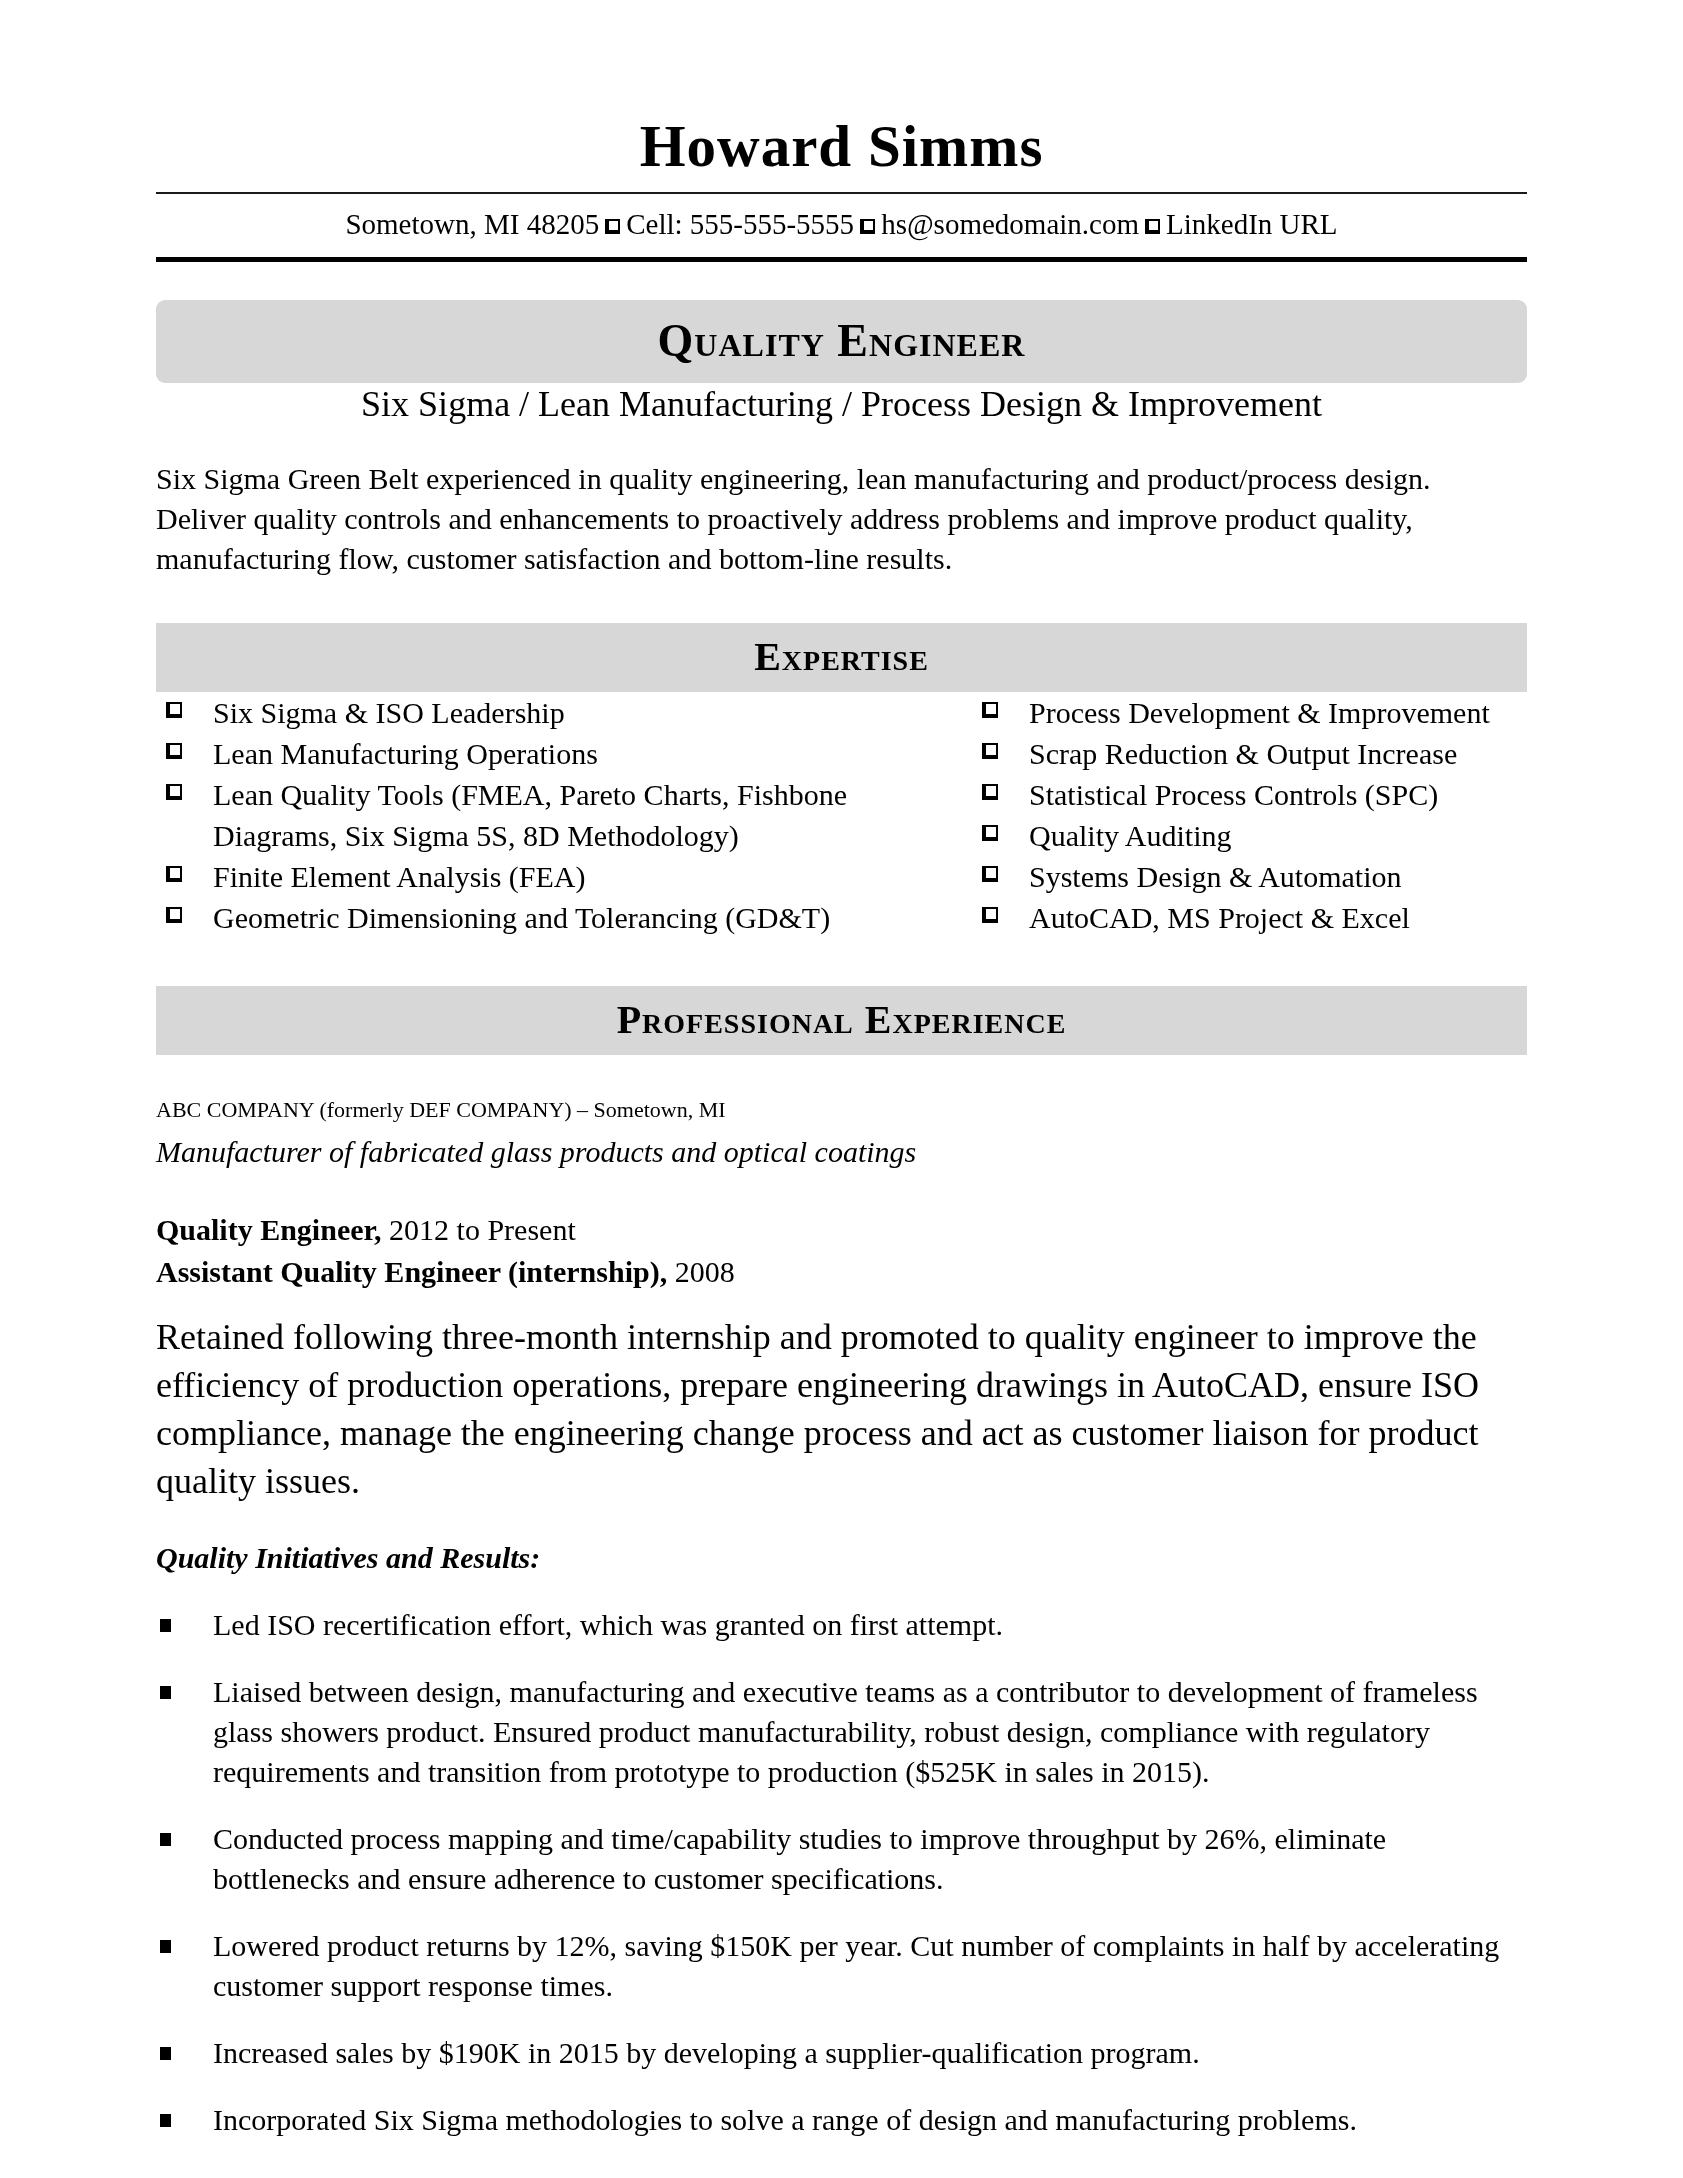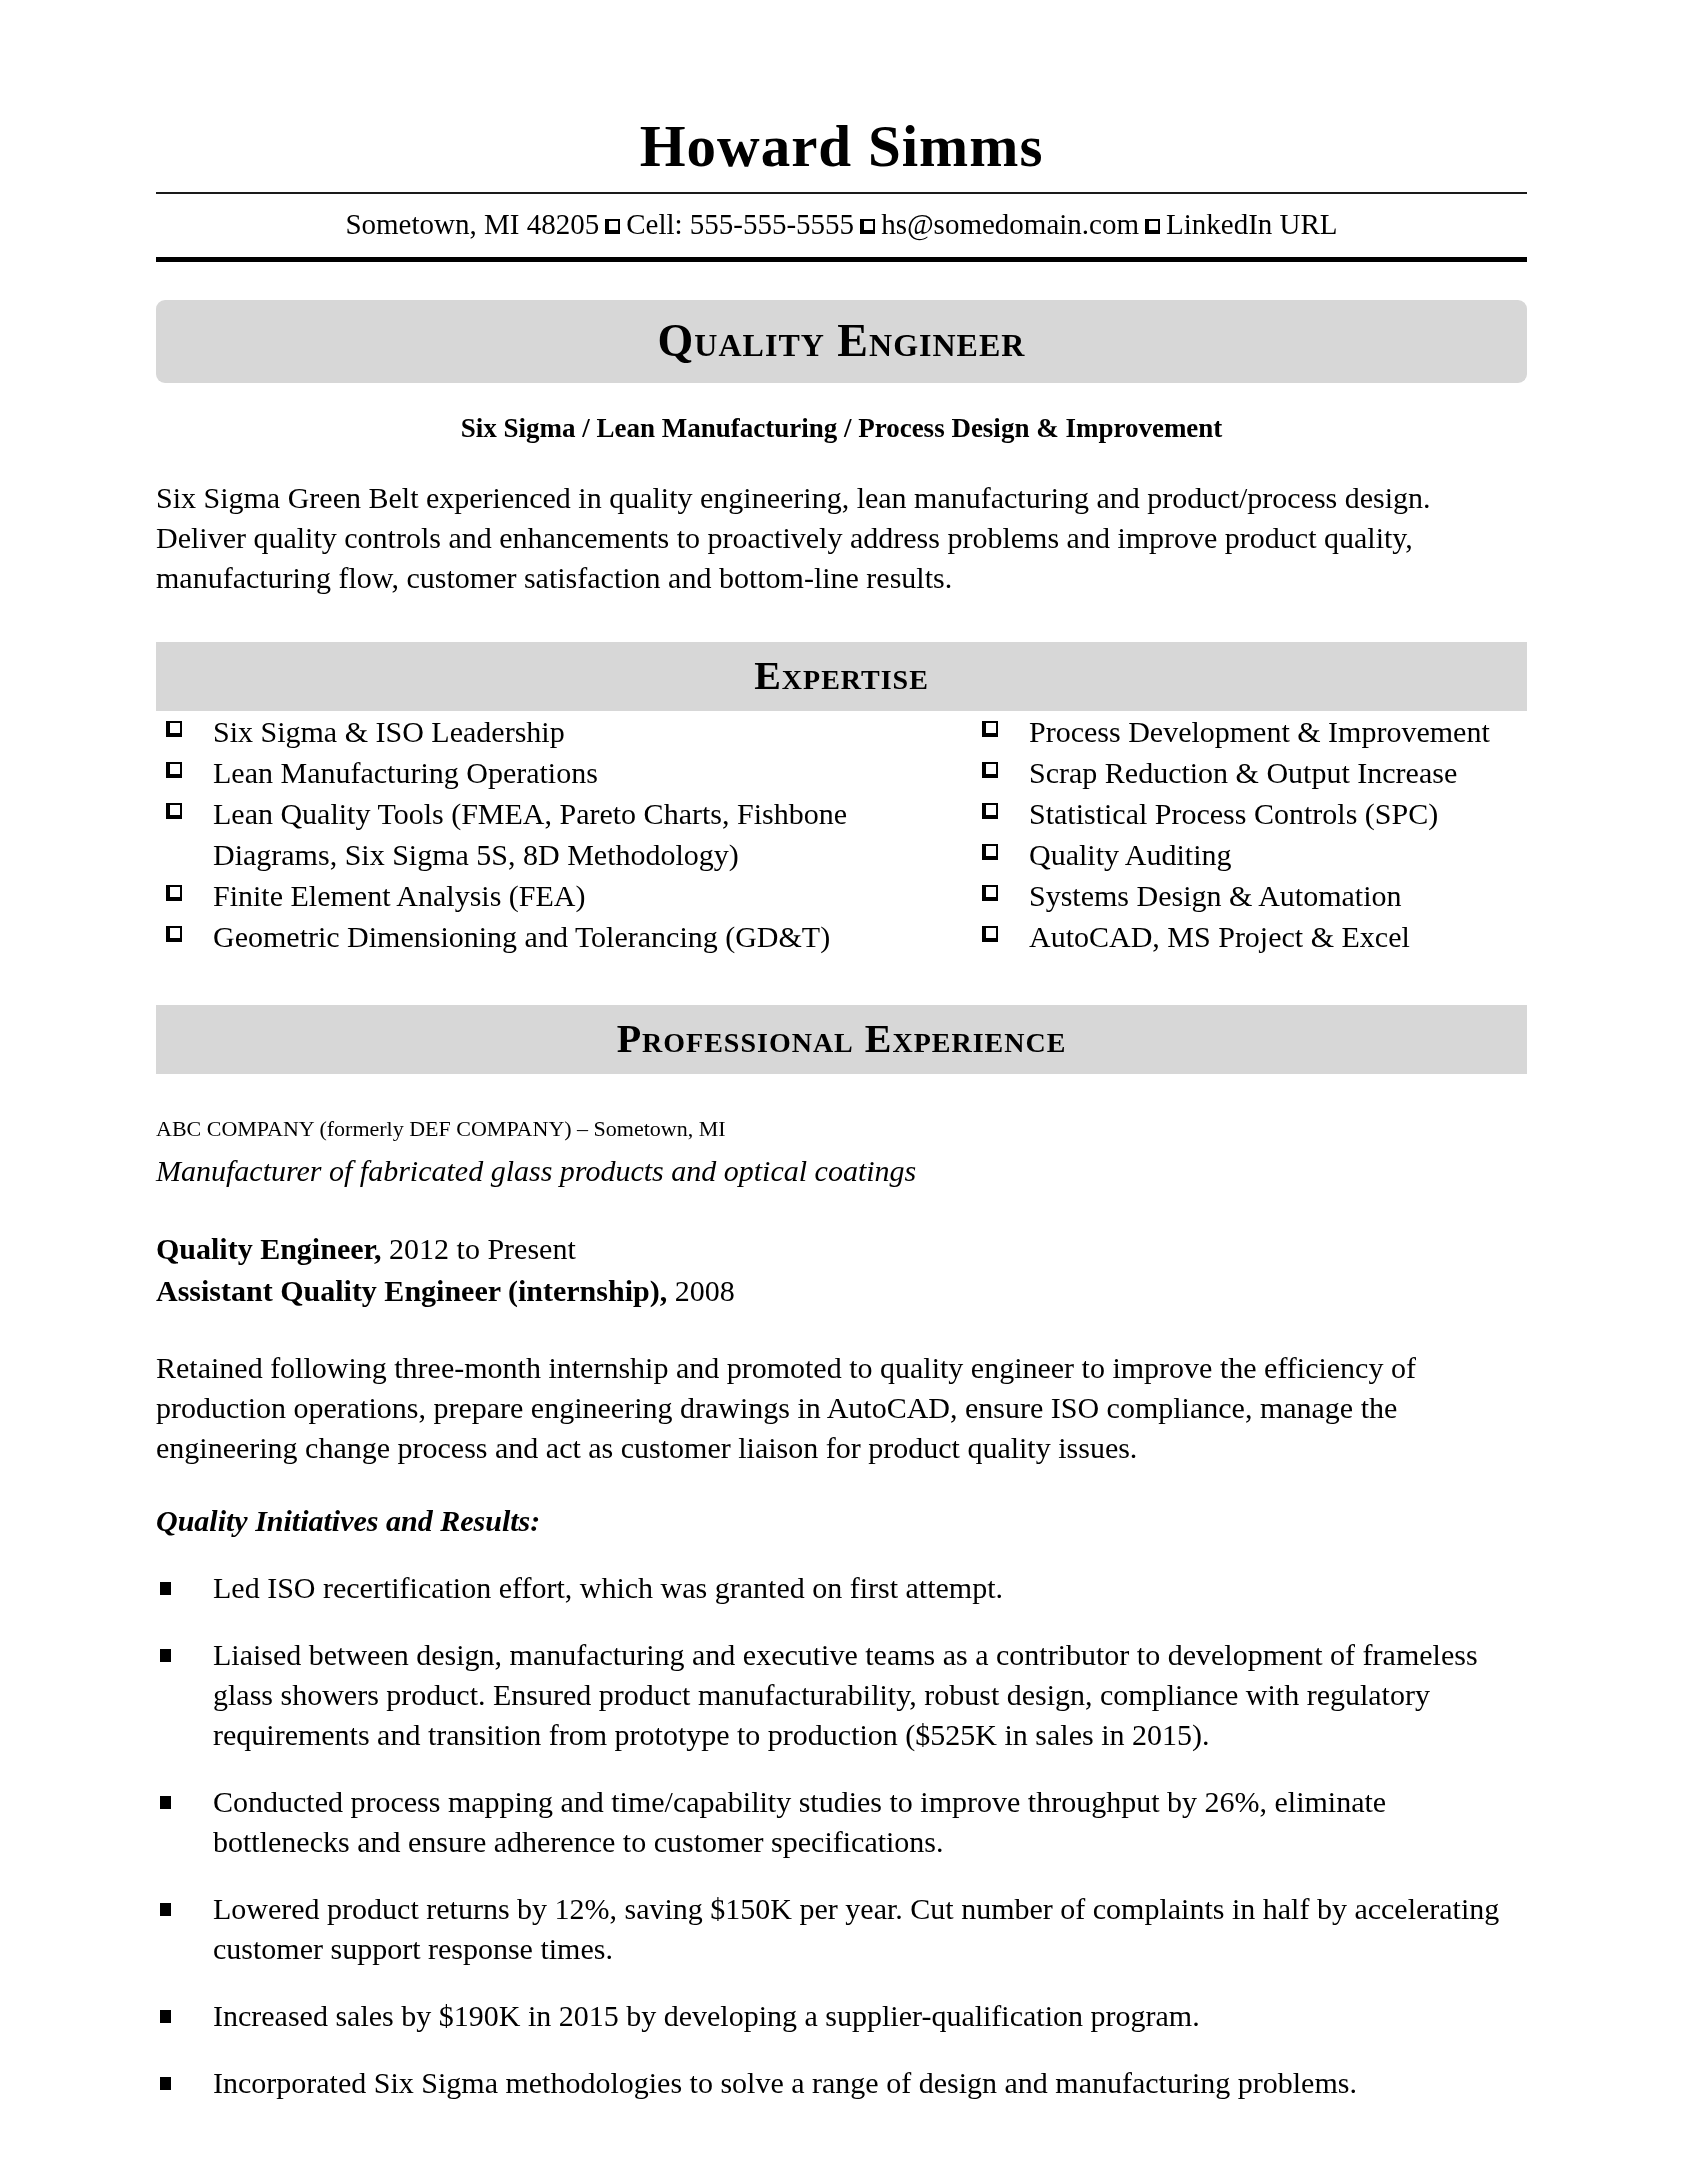--- a/index.html
+++ b/index.html
@@ -69,23 +69,22 @@
     border-radius: 9px;
   }
   .banner.section {
     font-size: 40px;
     padding: 10px 0 12px 0;
   }
 
   
   .subtitle {
     text-align: center;
-    font-size: 27px;
-    font-weight: 700;
-    margin-top: 30px;
+    font-size: 36px;
+    font-weight: 400;
   }
   .summary {
     font-size: 30px;
     line-height: 40px;
     margin-top: 34px;
     margin-bottom: 44px;
   }
 
   
   .expertise-grid {
@@ -124,23 +123,23 @@
     margin-top: 12px;
   }
   .role-line {
     font-size: 30px;
     margin-top: 0;
     line-height: 42px;
   }
   .roles { margin-top: 40px; }
   .role-title { font-weight: 700; }
   .exp-summary {
-    font-size: 30px;
-    line-height: 40px;
-    margin-top: 36px;
+    font-size: 36px;
+    line-height: 48px;
+    margin-top: 20px;
   }
   .initiatives-heading {
     font-size: 30px;
     font-weight: 700;
     font-style: italic;
     margin-top: 36px;
   }
   .bullet-list { margin-top: 30px; }
   .bullet-item {
     display: flex;

